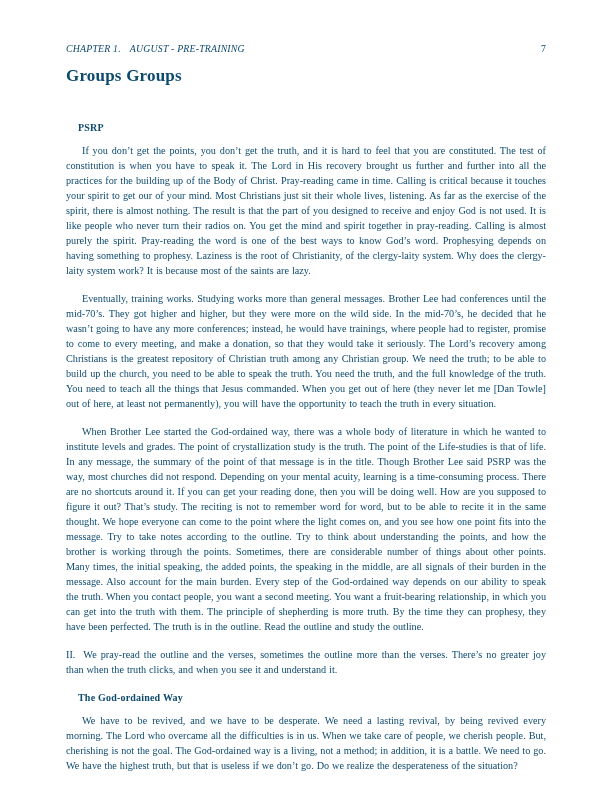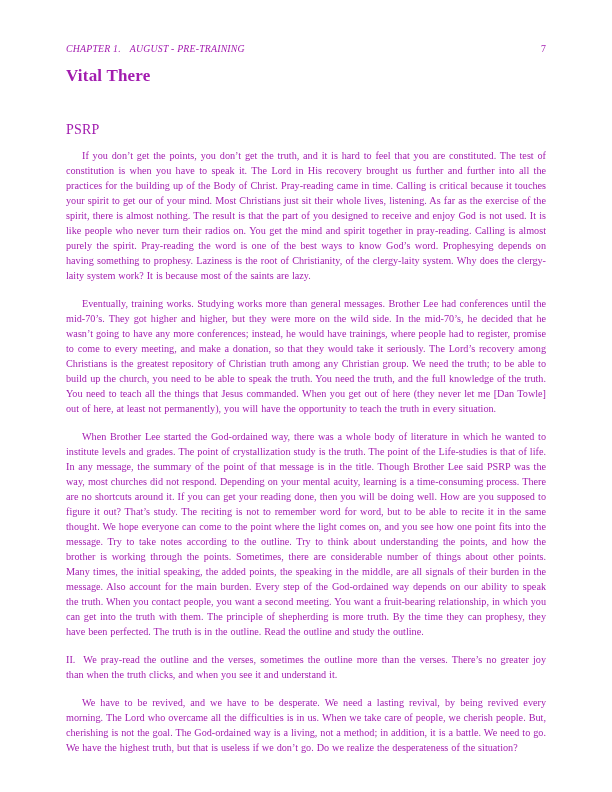--- a/index.html
+++ b/index.html
@@ -5,21 +5,21 @@
   html, body { margin: 0; padding: 0; background: #e8e8e8; }
   .page {
     position: relative;
     width: 612px;
     height: 792px;
     margin: 0 auto;
     background: #ffffff;
     box-sizing: border-box;
     padding: 43px 66px 0 66px;
     font-family: "Liberation Serif", "DejaVu Serif", serif;
-    color: #a21caf;
+    color: #0c4a6e;
     overflow: hidden;
   }
   .running-header {
     display: flex;
     justify-content: space-between;
     align-items: baseline;
     font-size: 9.8px;
     line-height: 12px;
   }
   .running-header .chapter {
@@ -31,23 +31,23 @@
     font-style: normal;
     font-size: 9.8px;
   }
   h1.doc-title {
     font-size: 17px;
     font-weight: bold;
     margin: 11px 0 0 0;
     letter-spacing: 0.2px;
   }
   h2.section-heading {
-    font-size: 14px;
-    font-weight: normal;
-    margin: 0;
+    font-size: 10px;
+    font-weight: bold;
+    margin: 12px;
     letter-spacing: 0.2px;
   }
   h2.first-section { margin-top: 36px; margin-bottom: 10px; }
   h2.second-section { margin-top: 15px; margin-bottom: 10px; }
   p.body-par {
     font-size: 10.2px;
     line-height: 15px;
     text-align: justify;
     text-indent: 16px;
     margin: 0 0 13px 0;
@@ -64,28 +64,29 @@
 
 <div class="page">
 
   <div class="running-header">
     <span class="chapter">
       <span class="chapter-num">CHAPTER 1.</span><span>AUGUST - PRE-TRAINING</span>
     </span>
     <span class="pagenum">7</span>
   </div>
 
-  <h1 class="doc-title">Vital There</h1>
+  <h1 class="doc-title">Groups Groups</h1>
 
   <h2 class="section-heading first-section">PSRP</h2>
 
   <p class="body-par">If you don’t get the points, you don’t get the truth, and it is hard to feel that you are constituted. The test of constitution is when you have to speak it. The Lord in His recovery brought us further and further into all the practices for the building up of the Body of Christ. Pray-reading came in time. Calling is critical because it touches your spirit to get our of your mind. Most Christians just sit their whole lives, listening. As far as the exercise of the spirit, there is almost nothing. The result is that the part of you designed to receive and enjoy God is not used. It is like people who never turn their radios on. You get the mind and spirit together in pray-reading. Calling is almost purely the spirit. Pray-reading the word is one of the best ways to know God’s word. Prophesying depends on having something to prophesy. Laziness is the root of Christianity, of the clergy-laity system. Why does the clergy-laity system work? It is because most of the saints are lazy.</p>
   <p class="body-par">Eventually, training works. Studying works more than general messages. Brother Lee had conferences until the mid-70’s. They got higher and higher, but they were more on the wild side. In the mid-70’s, he decided that he wasn’t going to have any more conferences; instead, he would have trainings, where people had to register, promise to come to every meeting, and make a donation, so that they would take it seriously. The Lord’s recovery among Christians is the greatest repository of Christian truth among any Christian group. We need the truth; to be able to build up the church, you need to be able to speak the truth. You need the truth, and the full knowledge of the truth. You need to teach all the things that Jesus commanded. When you get out of here (they never let me [Dan Towle] out of here, at least not permanently), you will have the opportunity to teach the truth in every situation.</p>
   <p class="body-par">When Brother Lee started the God-ordained way, there was a whole body of literature in which he wanted to institute levels and grades. The point of crystallization study is the truth. The point of the Life-studies is that of life. In any message, the summary of the point of that message is in the title. Though Brother Lee said PSRP was the way, most churches did not respond. Depending on your mental acuity, learning is a time-consuming process. There are no shortcuts around it. If you can get your reading done, then you will be doing well. How are you supposed to figure it out? That’s study. The reciting is not to remember word for word, but to be able to recite it in the same thought. We hope everyone can come to the point where the light comes on, and you see how one point fits into the message. Try to take notes according to the outline. Try to think about understanding the points, and how the brother is working through the points. Sometimes, there are considerable number of things about other points. Many times, the initial speaking, the added points, the speaking in the middle, are all signals of their burden in the message. Also account for the main burden. Every step of the God-ordained way depends on our ability to speak the truth. When you contact people, you want a second meeting. You want a fruit-bearing relationship, in which you can get into the truth with them. The principle of shepherding is more truth. By the time they can prophesy, they have been perfected. The truth is in the outline. Read the outline and study the outline.</p>
 
   <p class="body-par no-indent">
     <span class="item-label">II.</span><span>We pray-read the outline and the verses, sometimes the outline more than the verses. There’s no greater joy than when the truth clicks, and when you see it and understand it.</span>
   </p>
 
+  <h2 class="section-heading second-section">The God-ordained Way</h2>
 
   <p class="body-par">We have to be revived, and we have to be desperate. We need a lasting revival, by being revived every morning. The Lord who overcame all the difficulties is in us. When we take care of people, we cherish people. But, cherishing is not the goal. The God-ordained way is a living, not a method; in addition, it is a battle. We need to go. We have the highest truth, but that is useless if we don’t go. Do we realize the desperateness of the situation?</p>
 
 </div>
 
 </body></html>

